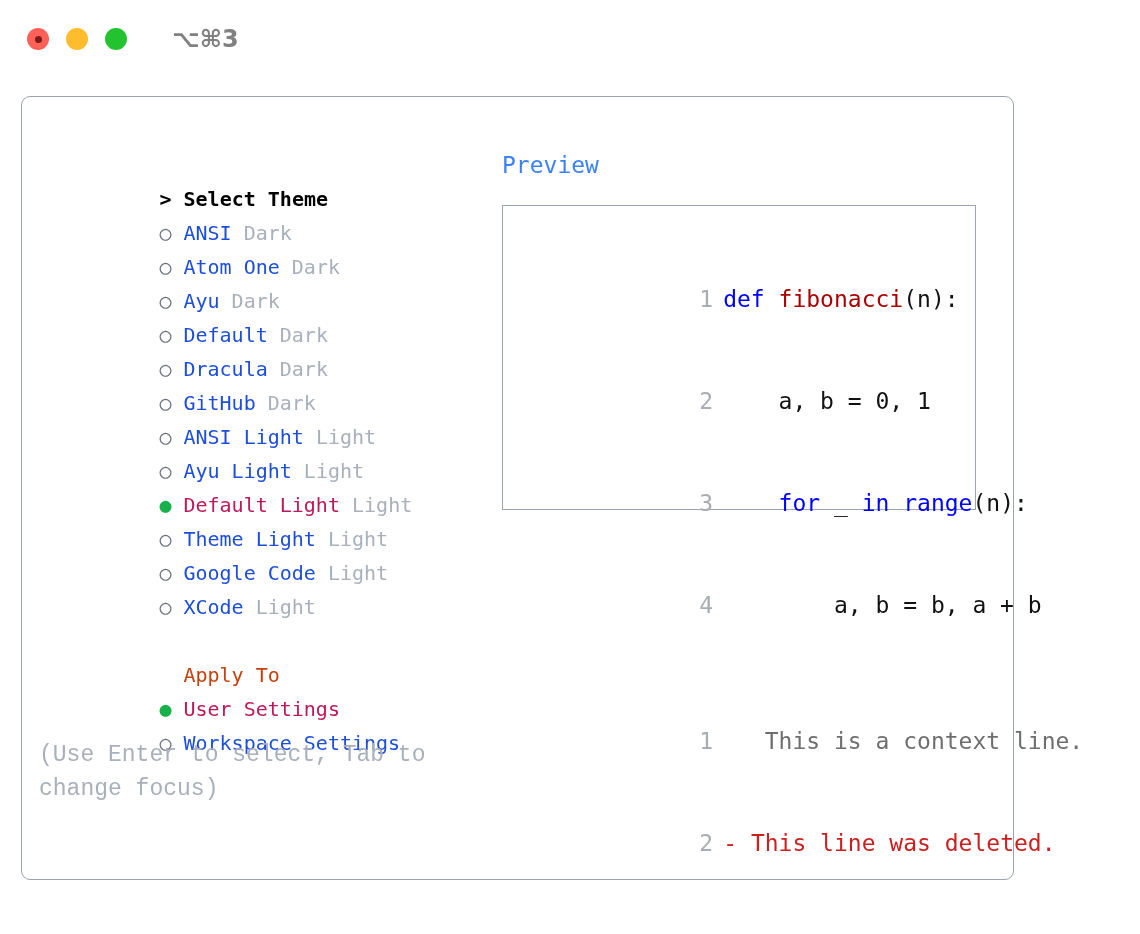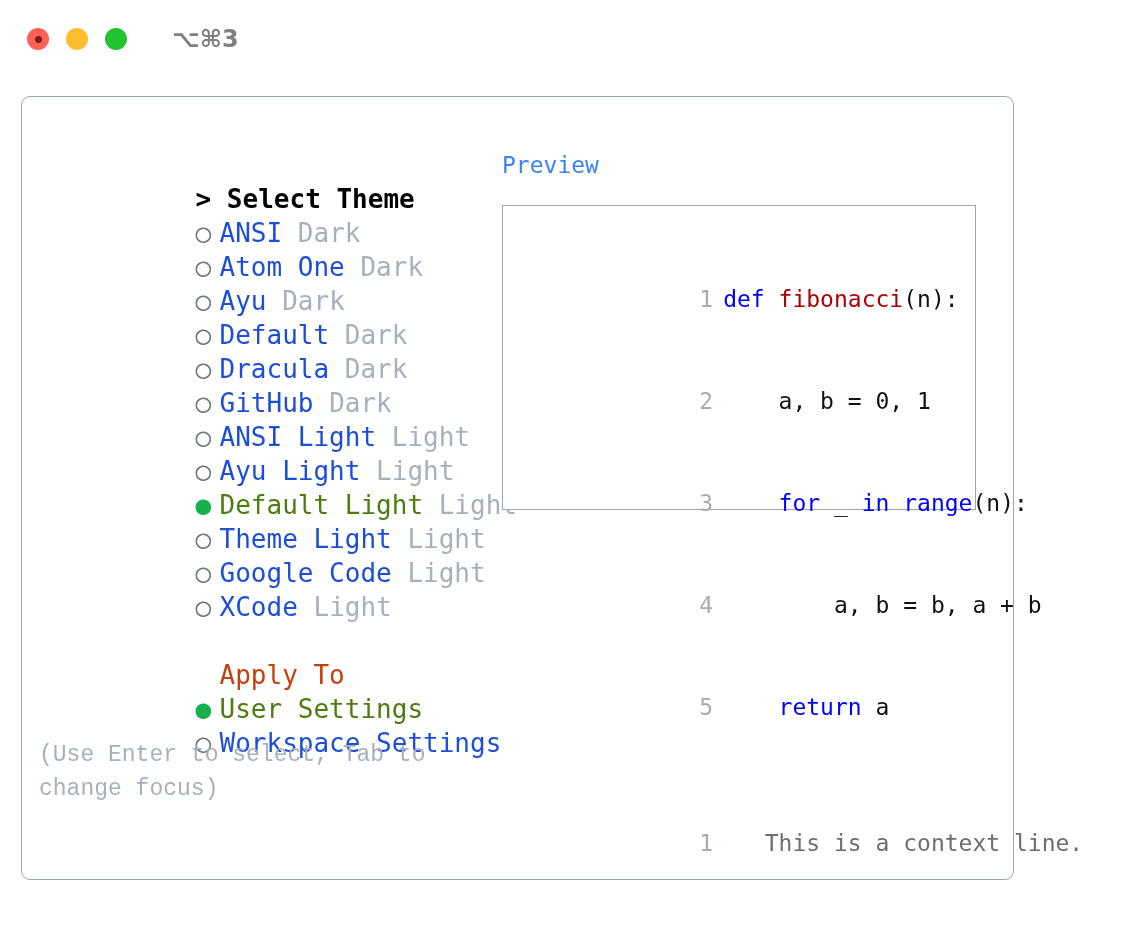--- a/index.html
+++ b/index.html
@@ -94,21 +94,21 @@
   .left-col {
     position: absolute;
     left: 17px;
     top: 51px;
     width: 470px;
   }
 
   .row {
     height: 34px;
     line-height: 34px;
-    font-size: 26px;
+    font-size: 20px;
     white-space: pre;
     font-family: "DejaVu Sans Mono", monospace;
   }
 
   .section-head {
     color: #000000;
     font-weight: bold;
   }
   .section-head .caret { font-weight: bold; }
 
@@ -118,21 +118,21 @@
   }
 
   .marker {
     display: inline-block;
     width: 24px;
     color: #6b7480;
   }
   .marker.sel { color: #16b14b; }
 
   .item-label { color: #1d4ed8; }
-  .item-label.selected { color: #4d7c0f; }
+  .item-label.selected { color: #be185d; }
   .item-tag { color: #a7b0bb; }
 
   .spacer { height: 34px; }
 
   .hint {
     margin-top: 12px;
     color: #a7b0bb;
     font-size: 23px;
     line-height: 34px;
     width: 410px;
@@ -283,23 +283,20 @@
           </div>
 
           <div class="code-line">
             <span class="ln">3</span><span class="pl">    </span><span class="kw">for</span><span class="pl"> _ </span><span class="kw">in</span><span class="pl"> </span><span class="kw">range</span><span class="pl">(n):</span>
           </div>
 
           <div class="code-line">
             <span class="ln">4</span><span class="pl">        a, b = b, a + b</span>
           </div>
 
-          <div class="code-line">
-            <span class="ln">5</span><span class="pl">    </span><span class="kw">return</span><span class="pl"> a</span>
-          </div>
 
           <div class="blank-line"></div>
 
           <div class="code-line">
             <span class="ln">1</span><span class="ctx"> </span><span class="ctx">  This is a context line.</span>
           </div>
 
           <div class="code-line">
             <span class="ln">2</span><span class="del">-</span><span class="del"> This line was deleted.</span>
           </div>

